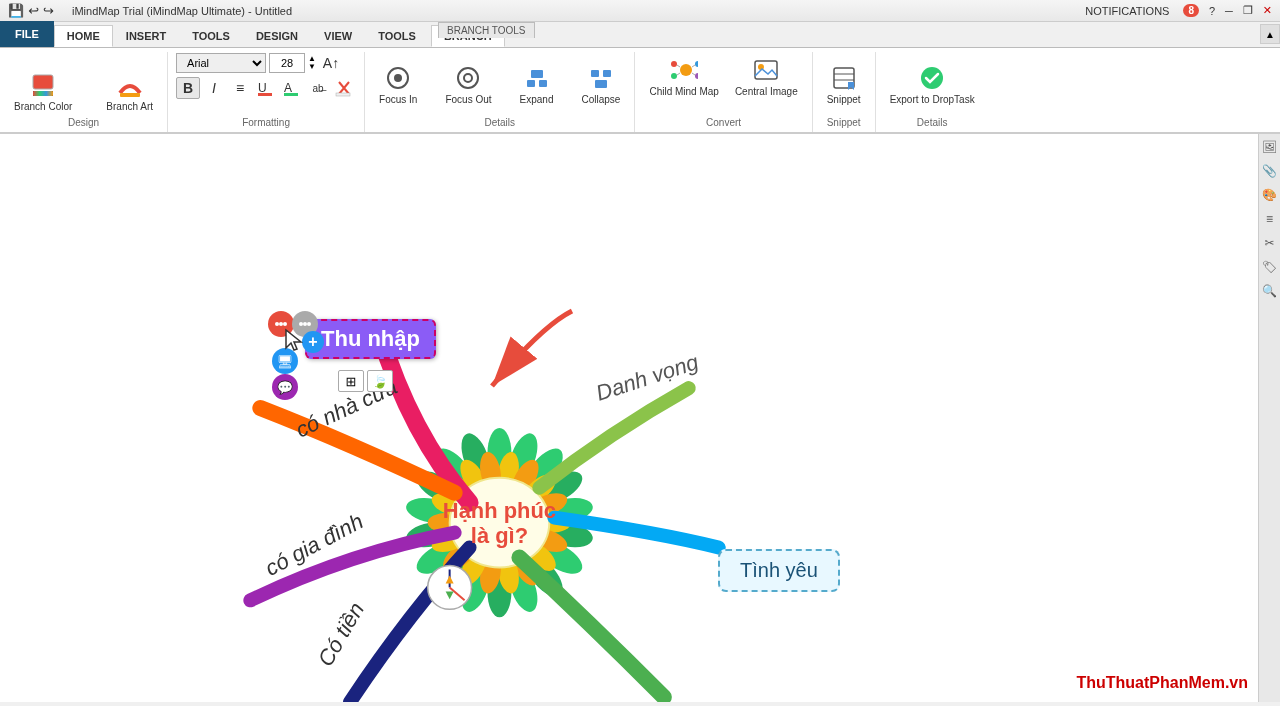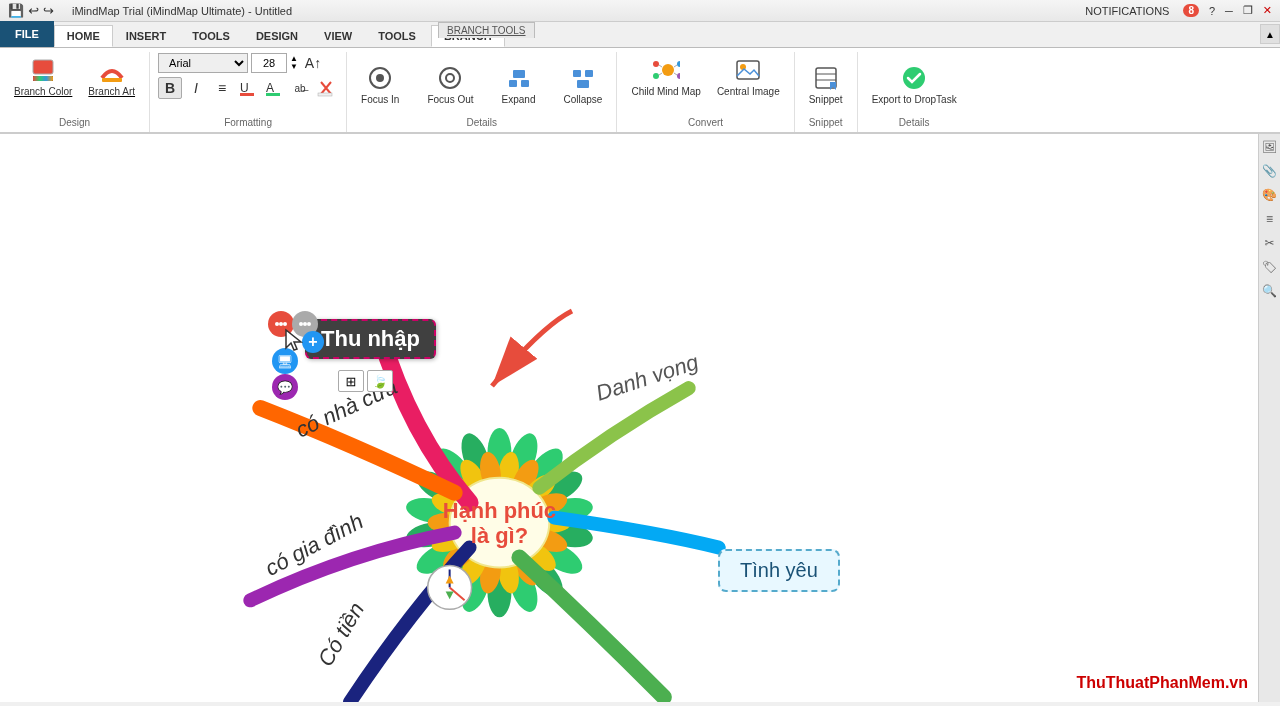--- a/index.html
+++ b/index.html
@@ -46,21 +46,20 @@
       top: 0;
       height: 16px;
       background: #e8e8e8;
       border: 1px solid #bbb;
       border-bottom: none;
       font-size: 10px;
       color: #555;
       padding: 1px 8px;
       display: flex;
       align-items: center;
-      text-decoration: underline;
     }
     .ribbon-btn {
       display: flex;
       flex-direction: column;
       align-items: center;
       cursor: pointer;
       padding: 4px 6px;
       border-radius: 3px;
       font-size: 10px;
       color: #333;
@@ -144,21 +143,21 @@
       top: 0; left: 0;
       width: 100%;
       height: 100%;
     }
 
     
     .thu-nhap-box {
       position: absolute;
       left: 305px;
       top: 185px;
-      background: #404040;
+      background: #8b5cf6;
       border: 2px dashed #cc0066;
       border-radius: 6px;
       padding: 5px 14px;
       font-size: 20px;
       font-weight: bold;
       color: white;
       cursor: pointer;
       box-shadow: 1px 1px 4px rgba(0,0,0,0.3);
     }
 
@@ -282,21 +281,21 @@
   <div class="ribbon-tab">TOOLS</div>
   <div class="ribbon-tab active" style="background:white;border:1px solid #ccc;border-bottom:1px solid white;margin-left:2px;">BRANCH</div>
   <div style="position:absolute;right:0;top:2px;">
     <div class="collapse-btn">▲</div>
   </div>
 </div>
 
 <div style="height:86px;background:white;border-bottom:2px solid #ccc;display:flex;align-items:stretch;padding:4px 4px 0 4px;">
 
   <div style="display:flex;flex-direction:column;align-items:center;border-right:1px solid #e0e0e0;padding:0 8px 4px 4px;">
-    <div style="display:flex;gap:4px;flex:1;align-items:flex-start;text-decoration:underline;">
+    <div style="display:flex;gap:22px;flex:1;align-items:flex-end;">
       <div class="ribbon-btn">
         <div class="ribbon-btn-icon">
           <svg width="28" height="28" viewBox="0 0 28 28">
             <rect x="4" y="4" width="20" height="14" rx="2" fill="#e74c3c" stroke="#aaa" stroke-width="1"></rect>
             <rect x="4" y="20" width="20" height="5" rx="1" fill="rainbow"></rect>
             <defs>
               <linearGradient id="rainbow" x1="0%" y1="0%" x2="100%" y2="0%">
                 <stop offset="0%" style="stop-color:#e74c3c"></stop>
                 <stop offset="33%" style="stop-color:#2ecc71"></stop>
                 <stop offset="66%" style="stop-color:#3498db"></stop>

